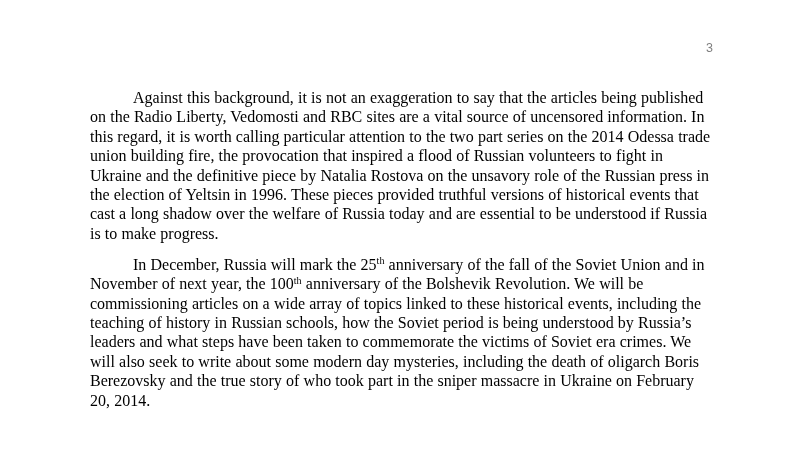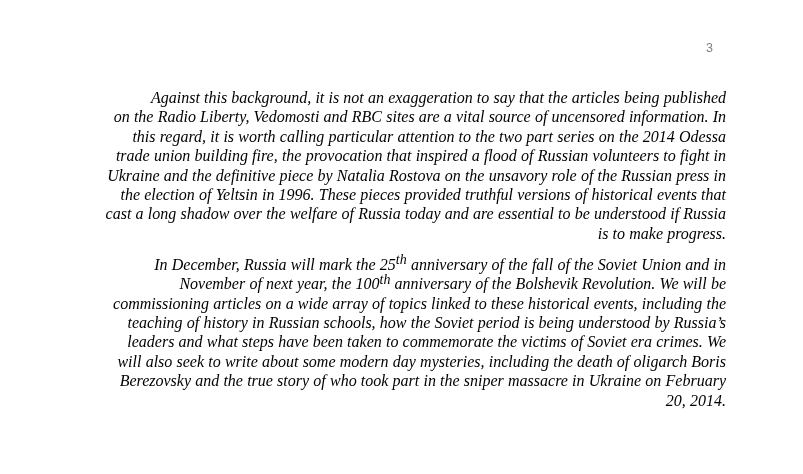--- a/index.html
+++ b/index.html
@@ -23,36 +23,35 @@
       position: absolute;
       top: 41px;
       left: 706px;
       font-family: "Liberation Sans", "DejaVu Sans", sans-serif;
       font-size: 12.5px;
       color: #7f7f7f;
       -webkit-font-smoothing: antialiased;
     }
     .doc-body {
       position: absolute;
-      left: 102px;
+      left: 90px;
       top: 88px;
       width: 624px;
       font-size: 16px;
       line-height: 19.4px;
       color: #000000;
-      text-align: right;
+      text-align: left;
       word-spacing: 0.2px;
-      font-style: italic;
     }
     .doc-body p {
       margin: 0 0 11.5px 0;
       text-indent: 43px;
     }
     .doc-body sup {
-      font-size: 14px;
+      font-size: 10px;
       line-height: 0;
       vertical-align: baseline;
       position: relative;
       top: -5.5px;
     }
   </style>
 </head>
 <body style="background: rgb(255, 255, 255);">
 
 <div class="page">

